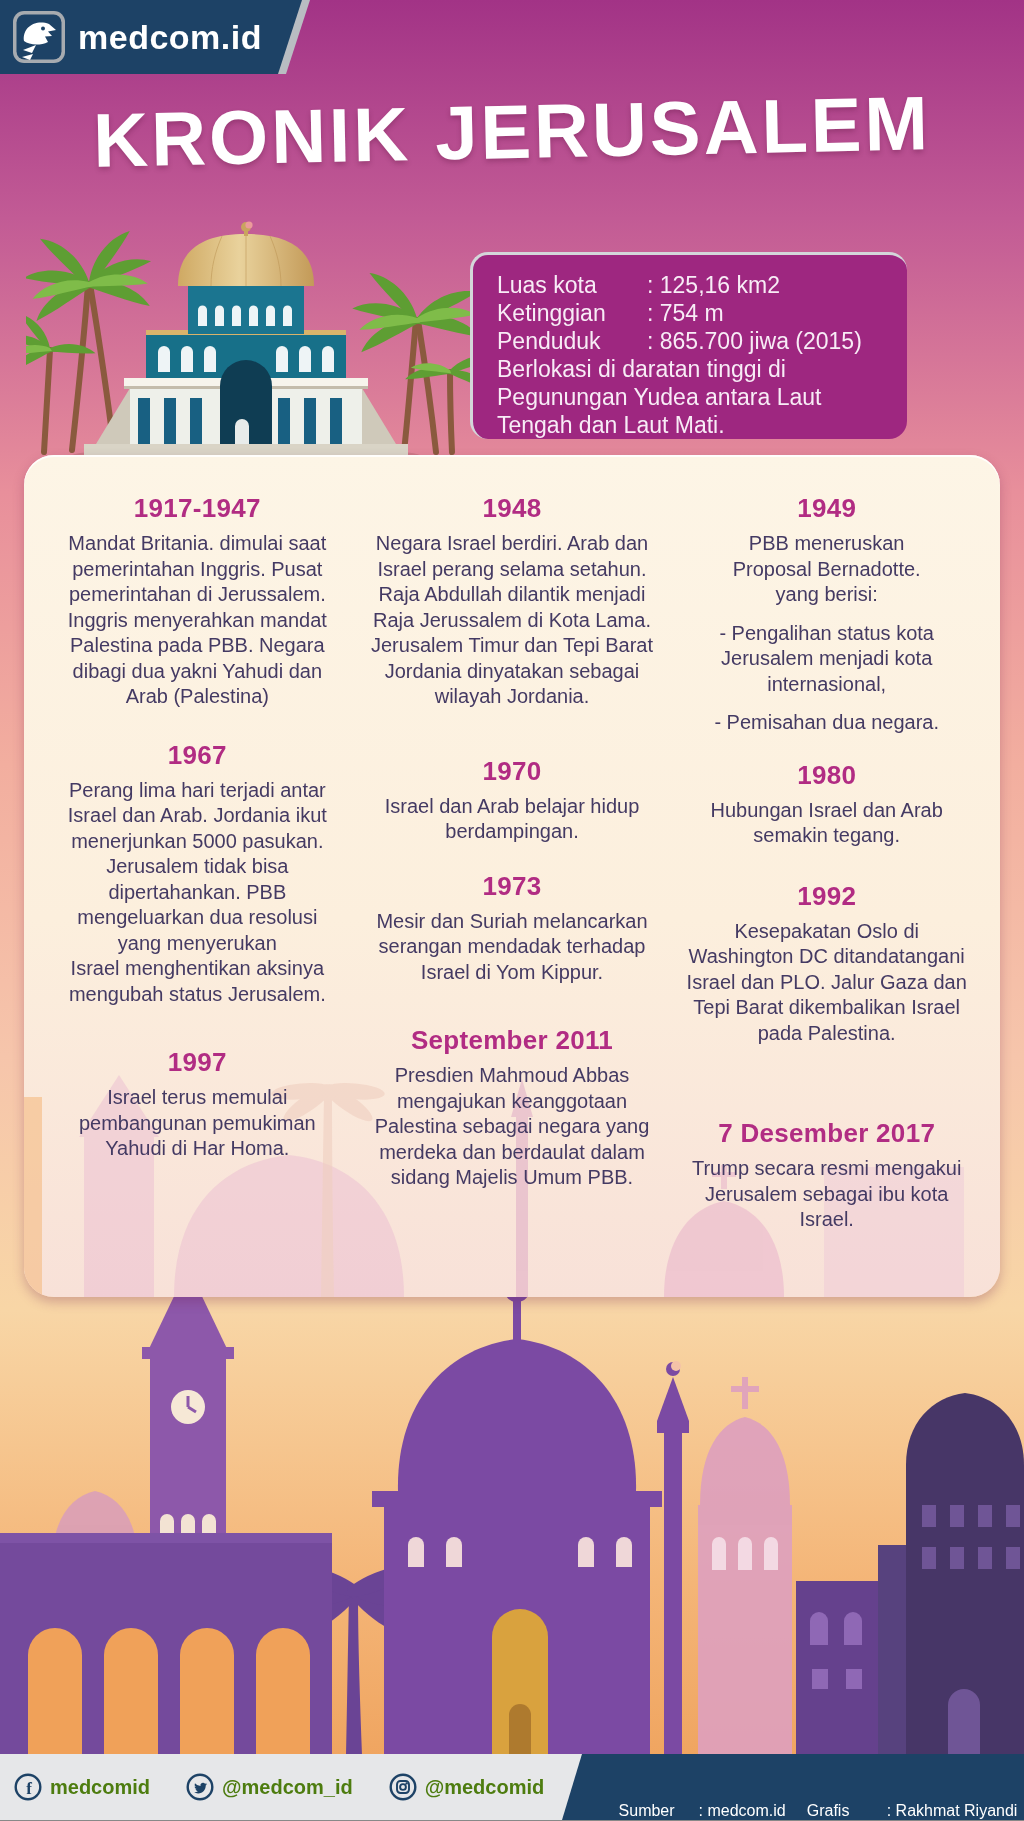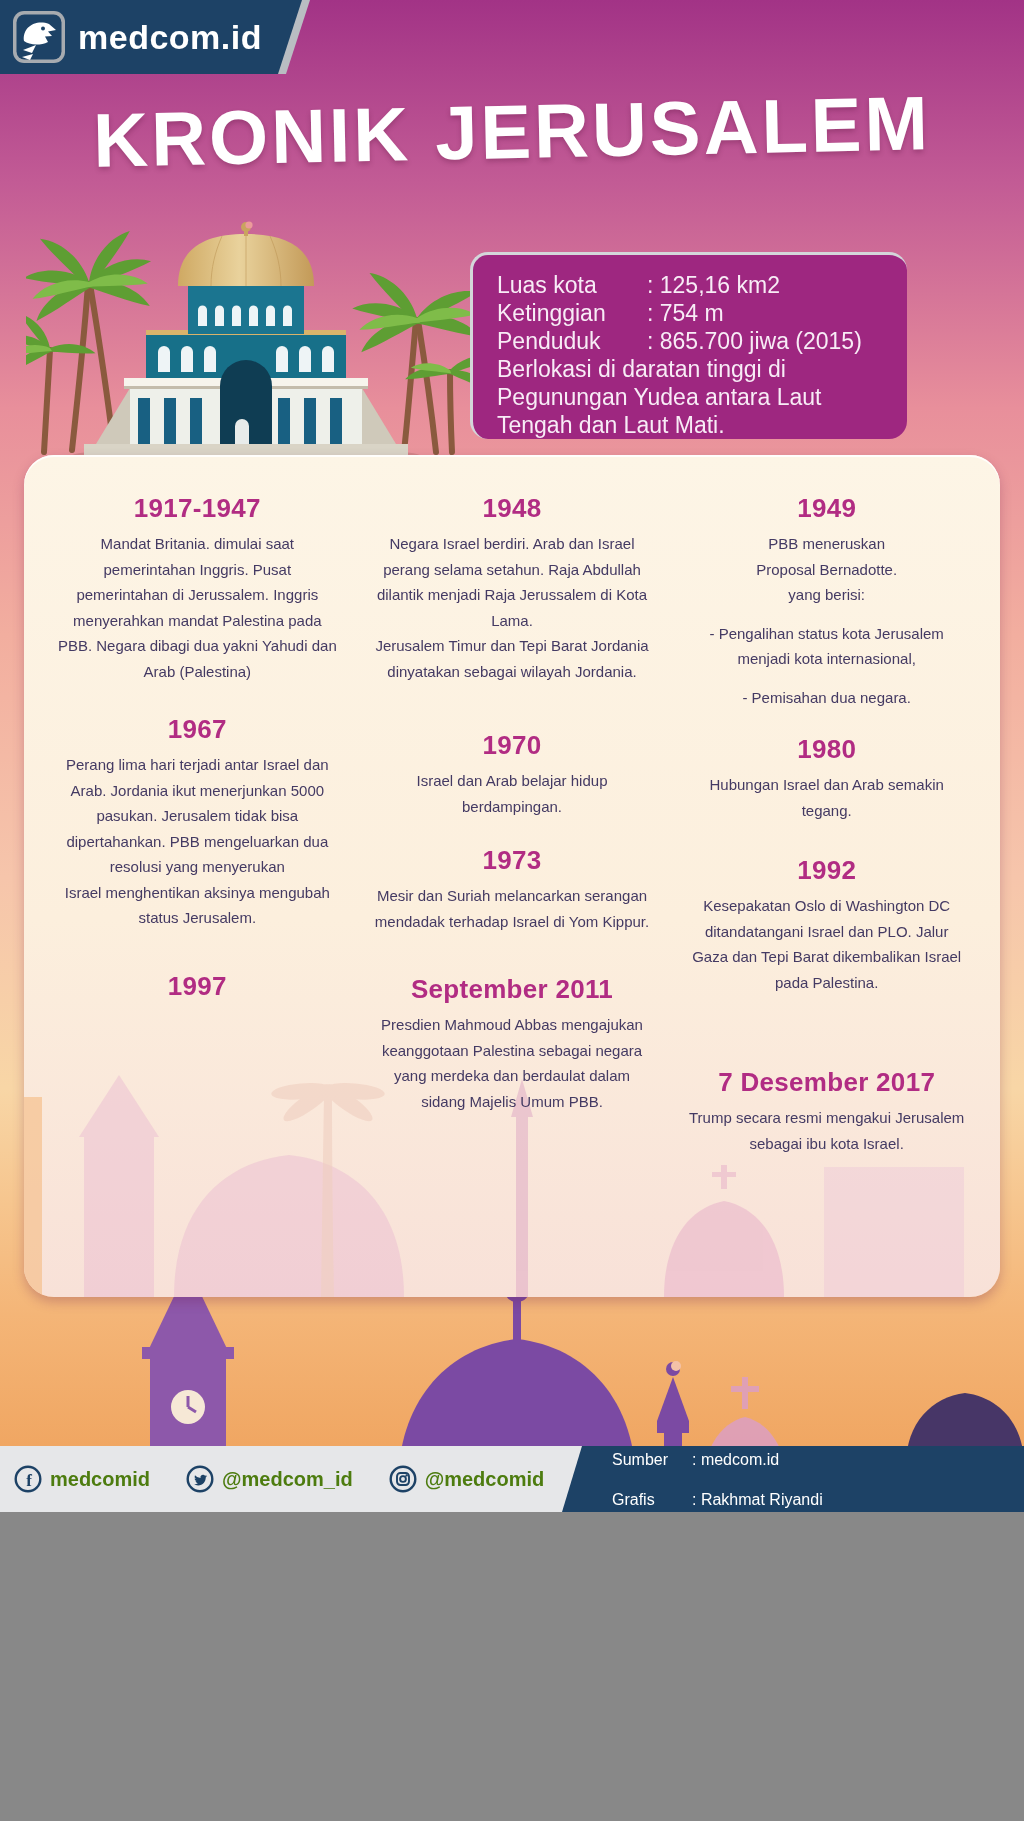--- a/index.html
+++ b/index.html
@@ -1,16 +1,16 @@
 <!DOCTYPE html>
 <html><head>
 <meta charset="utf-8">
 <style>
   html,body{margin:0;padding:0;background:#888;}
-  .canvas{position:relative;width:1024px;height:1512px;overflow:hidden;
+  .canvas{position:relative;width:1024px;height:1820px;overflow:hidden;
           font-family:"Liberation Sans",sans-serif;
           background:linear-gradient(180deg,#a23386 0%,#c25b95 12%,#e88f9b 27%,#f2ae9f 42%,#f6c5ab 58%,#f8d6a6 72%,#f4b577 87%,#ee9f58 100%);}
 
   
   .banner-edge{position:absolute;top:0;left:0;width:310px;height:74px;background:#b9bdc2;
                clip-path:polygon(0 0,100% 0,calc(100% - 24px) 100%,0 100%);z-index:6;}
   .banner{position:absolute;top:0;left:0;width:302px;height:74px;background:#1d4266;
           clip-path:polygon(0 0,100% 0,calc(100% - 24px) 100%,0 100%);z-index:7;
           display:flex;align-items:center;}
   .logo-eagle{position:absolute;left:12px;top:10px;width:54px;height:54px;}
@@ -37,38 +37,38 @@
   
   .card{position:absolute;left:24px;top:455px;width:976px;min-height:842px;box-sizing:border-box;
         background:linear-gradient(180deg,#fdf5e6 0%,#fcefdd 55%,#f8e1d8 100%);
         border-radius:30px;z-index:4;padding:38px 16px 26px;
         box-shadow:0 5px 12px rgba(110,30,80,.28), inset 0 2px 0 rgba(255,255,255,.85);}
   .card-overlay{position:absolute;left:0;bottom:0;width:100%;height:340px;border-radius:0 0 30px 30px;pointer-events:none;}
   .cols{position:relative;display:flex;z-index:1;}
   .col{flex:1;padding:0 10px;}
   .entry{max-width:282px;margin:0 auto;}
   .year{margin:0 0 7px;text-align:center;font-size:26px;font-weight:700;color:#b12c83;letter-spacing:.3px;}
-  .tbody{margin:0;text-align:center;font-size:15px;line-height:25.5px;color:#443a63;white-space:pre-line;}
+  .tbody{margin:0;text-align:center;font-size:20px;line-height:25.5px;color:#443a63;white-space:pre-line;}
   .bullet{margin-top:13px;}
   .mt24{margin-top:24px}.mt26{margin-top:26px}.mt30{margin-top:30px}.mt32{margin-top:32px}
   .mt40{margin-top:40px}.mt46{margin-top:46px}.mt72{margin-top:72px}
 
   
   .skyline{position:absolute;left:0;top:945px;width:1024px;height:810px;z-index:2;}
 
   
   .footer{position:absolute;left:0;bottom:0;width:1024px;height:66px;background:#e6e7e9;z-index:8;}
   .social{position:absolute;left:14px;top:0;height:66px;display:flex;align-items:center;gap:36px;}
   .social-item{display:flex;align-items:center;gap:8px;text-decoration:none;cursor:pointer;}
   .s-icon{width:28px;height:28px;}
   .handle{color:#4d7c0f;font-size:20px;font-weight:600;}
   .credits{position:absolute;right:0;top:0;width:484px;height:66px;background:#1d4266;
            clip-path:polygon(42px 0,100% 0,100% 100%,22px 100%);
-           display:flex;flex-direction:column;justify-content:center;gap:21px;
-           padding-left:72px;box-sizing:border-box;color:#fff;font-size:16px;line-height:19px;}
+           display:flex;flex-direction:row;justify-content:center;gap:21px;
+           padding-left:72px;box-sizing:border-box;color:#fff;font-size:16px;line-height:19px;align-items:flex-end;}
   .c-label{display:inline-block;width:80px;}
 </style>
 </head>
 <body>
 
 <div class="canvas">
 
   <svg class="skyline" viewBox="0 0 1024 810" aria-hidden="true">
 
     <g fill="#dd9fc0" opacity=".88">
@@ -351,20 +351,21 @@
           <h2 class="year">1917-1947</h2>
           <p class="tbody">Mandat Britania. dimulai saat pemerintahan Inggris. Pusat pemerintahan di Jerussalem. Inggris menyerahkan mandat Palestina pada PBB. Negara dibagi dua yakni Yahudi dan Arab (Palestina)</p>
         </article>
         <article class="entry mt30">
           <h2 class="year">1967</h2>
           <p class="tbody">Perang lima hari terjadi antar Israel dan Arab. Jordania ikut menerjunkan 5000 pasukan. Jerusalem tidak bisa dipertahankan. PBB mengeluarkan dua resolusi yang menyerukan
 Israel menghentikan aksinya mengubah status Jerusalem.</p>
         </article>
         <article class="entry mt40">
           <h2 class="year">1997</h2>
+          <p class="tbody">Israel terus memulai pembangunan pemukiman Yahudi di Har Homa.</p>
         </article>
       </div>
 
       <div class="col">
         <article class="entry">
           <h2 class="year">1948</h2>
           <p class="tbody">Negara Israel berdiri. Arab dan Israel perang selama setahun. Raja Abdullah dilantik menjadi Raja Jerussalem di Kota Lama.
 Jerusalem Timur dan Tepi Barat Jordania dinyatakan sebagai wilayah Jordania.</p>
         </article>
         <article class="entry mt46">

